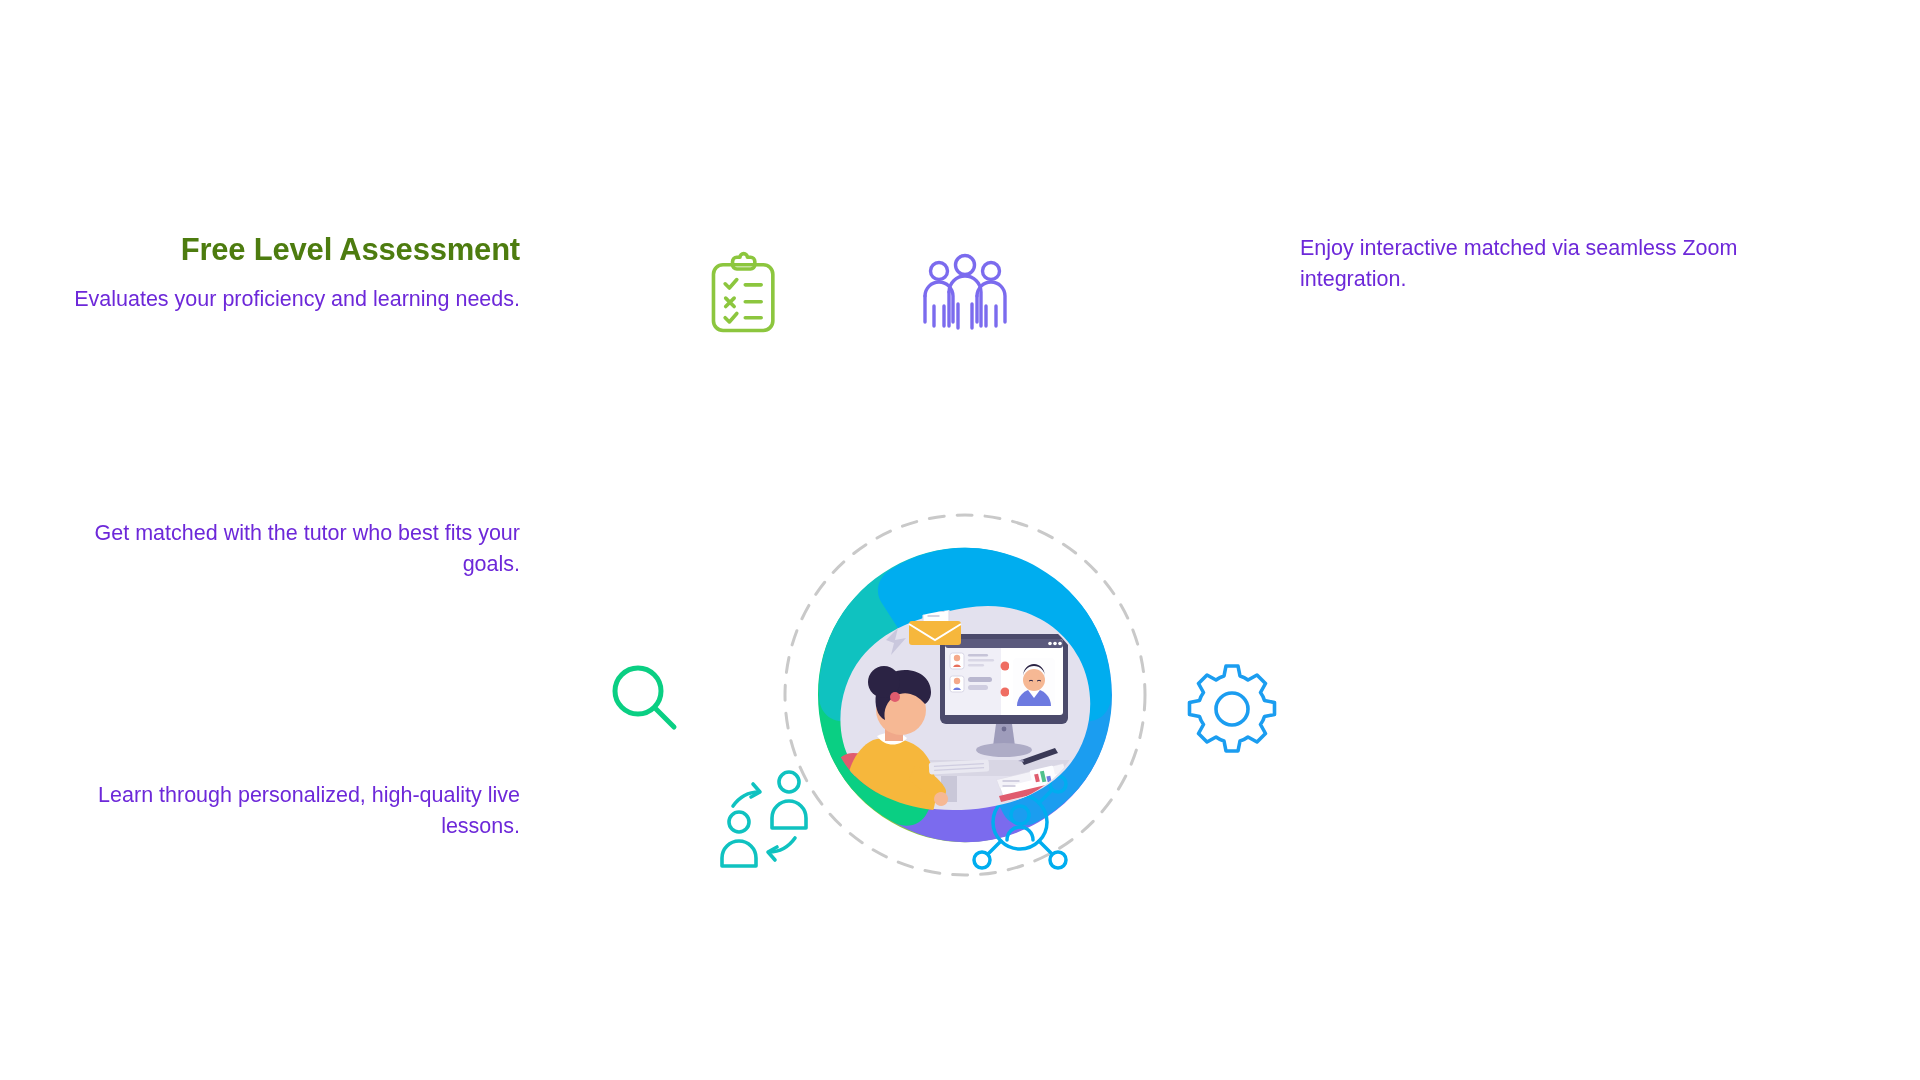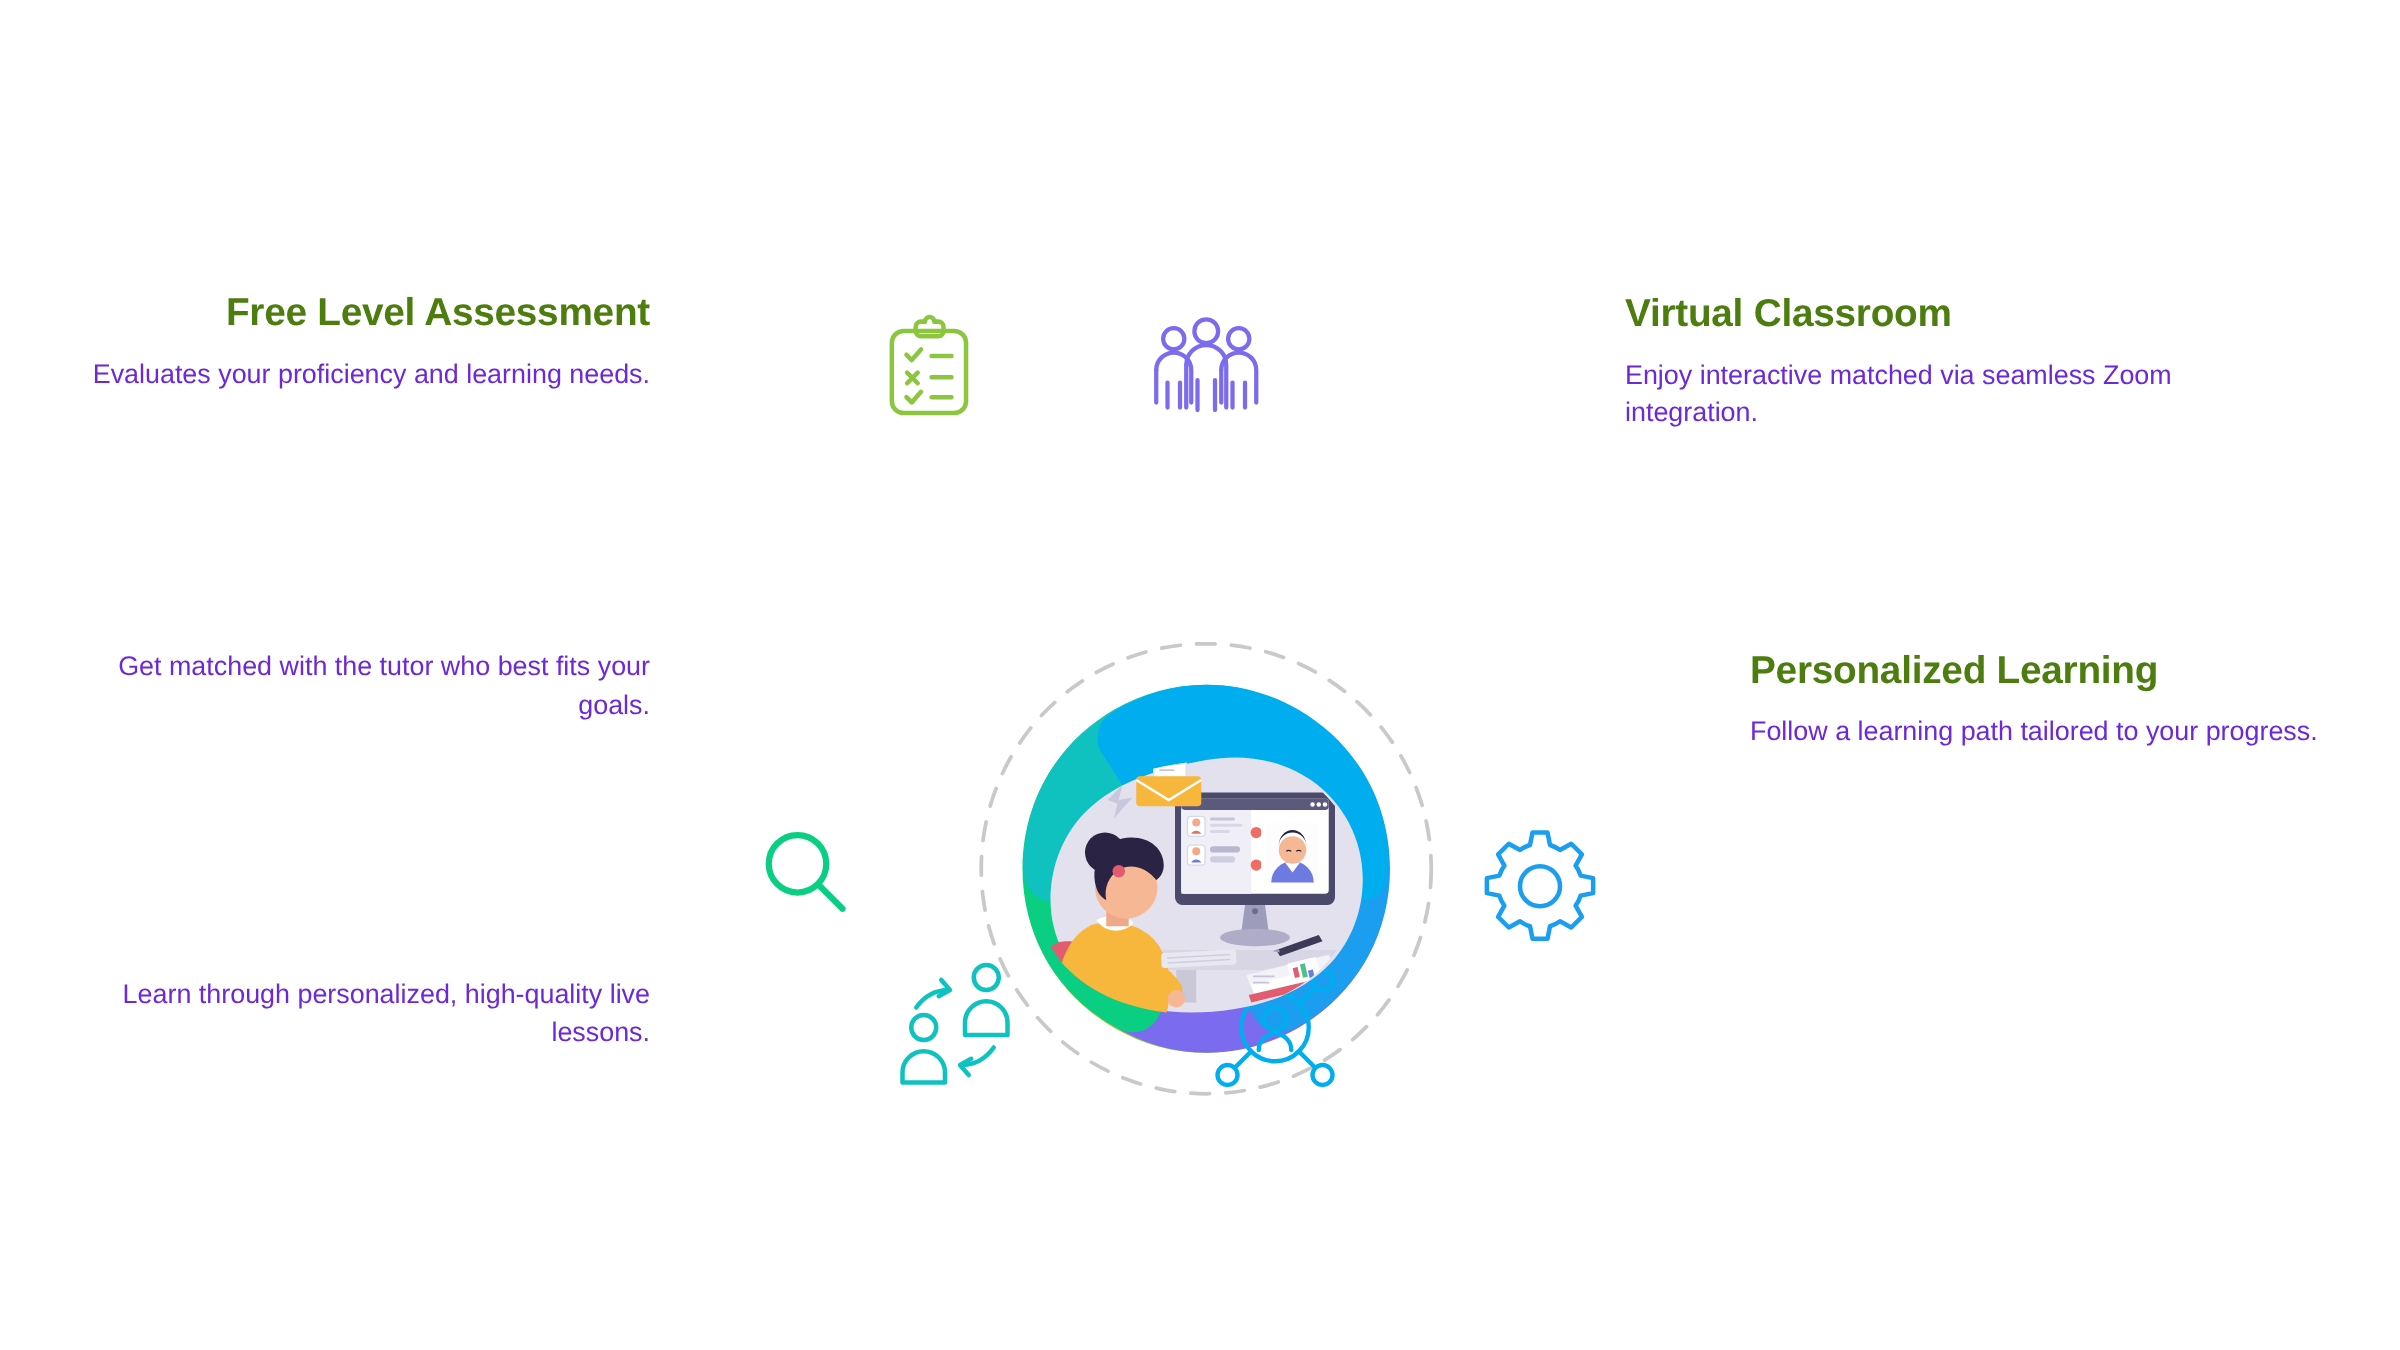--- a/index.html
+++ b/index.html
@@ -48,28 +48,23 @@
 
   <div class="feature left f-matching">
     <p class="desc">Get matched with the tutor who best fits your goals.</p>
   </div>
 
   <div class="feature left f-live">
     <p class="desc">Learn through personalized, high-quality live lessons.</p>
   </div>
 
   <div class="feature right f-classroom">
-    <p class="title">Virtual Classroom</p>
     <p class="desc">Enjoy interactive matched via seamless Zoom integration.</p>
   </div>
 
-  <div class="feature right f-personalized">
-    <p class="title">Personalized Learning</p>
-    <p class="desc">Follow a learning path tailored to your progress.</p>
-  </div>
 
 
   <div class="wheel">
   <svg width="760" height="660" viewBox="0 0 760 660" xmlns="http://www.w3.org/2000/svg">
 
     <defs>
       <radialGradient id="haloGrad" cx="50%" cy="50%" r="50%">
         <stop offset="0%" stop-color="#f3f0fb"></stop>
         <stop offset="62%" stop-color="#f7f5fc"></stop>
         <stop offset="100%" stop-color="#ffffff" stop-opacity="0"></stop>

